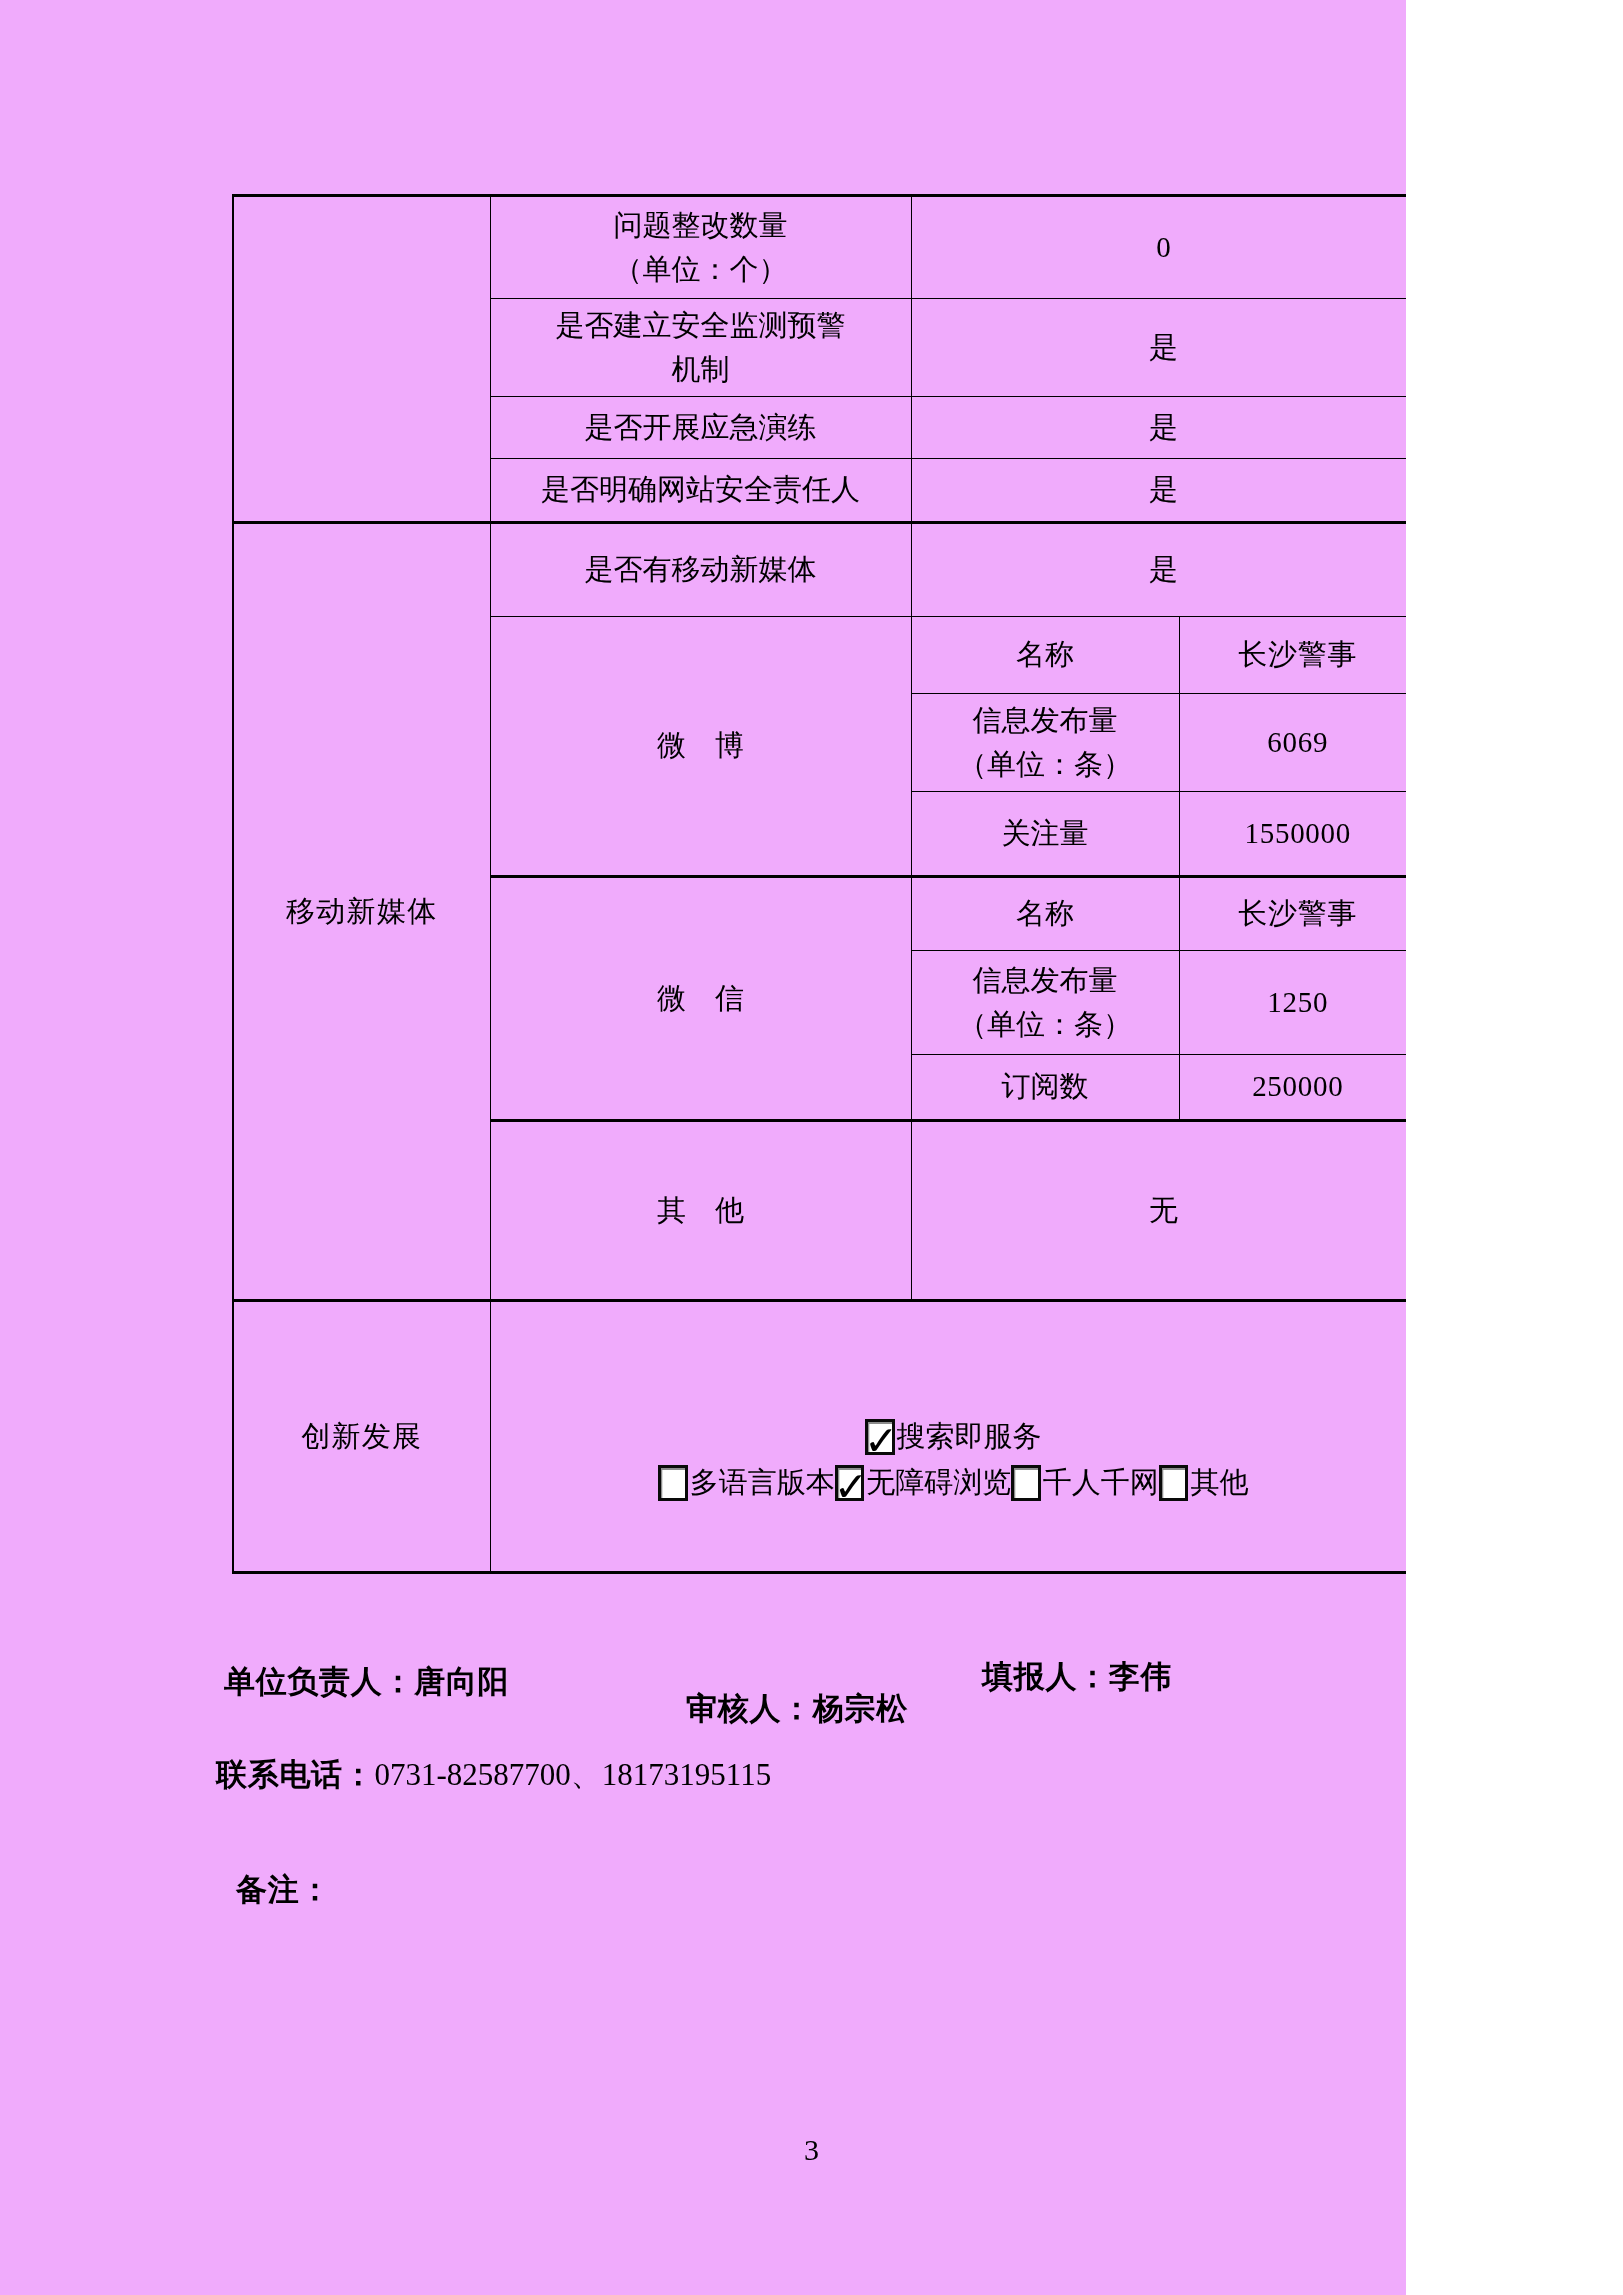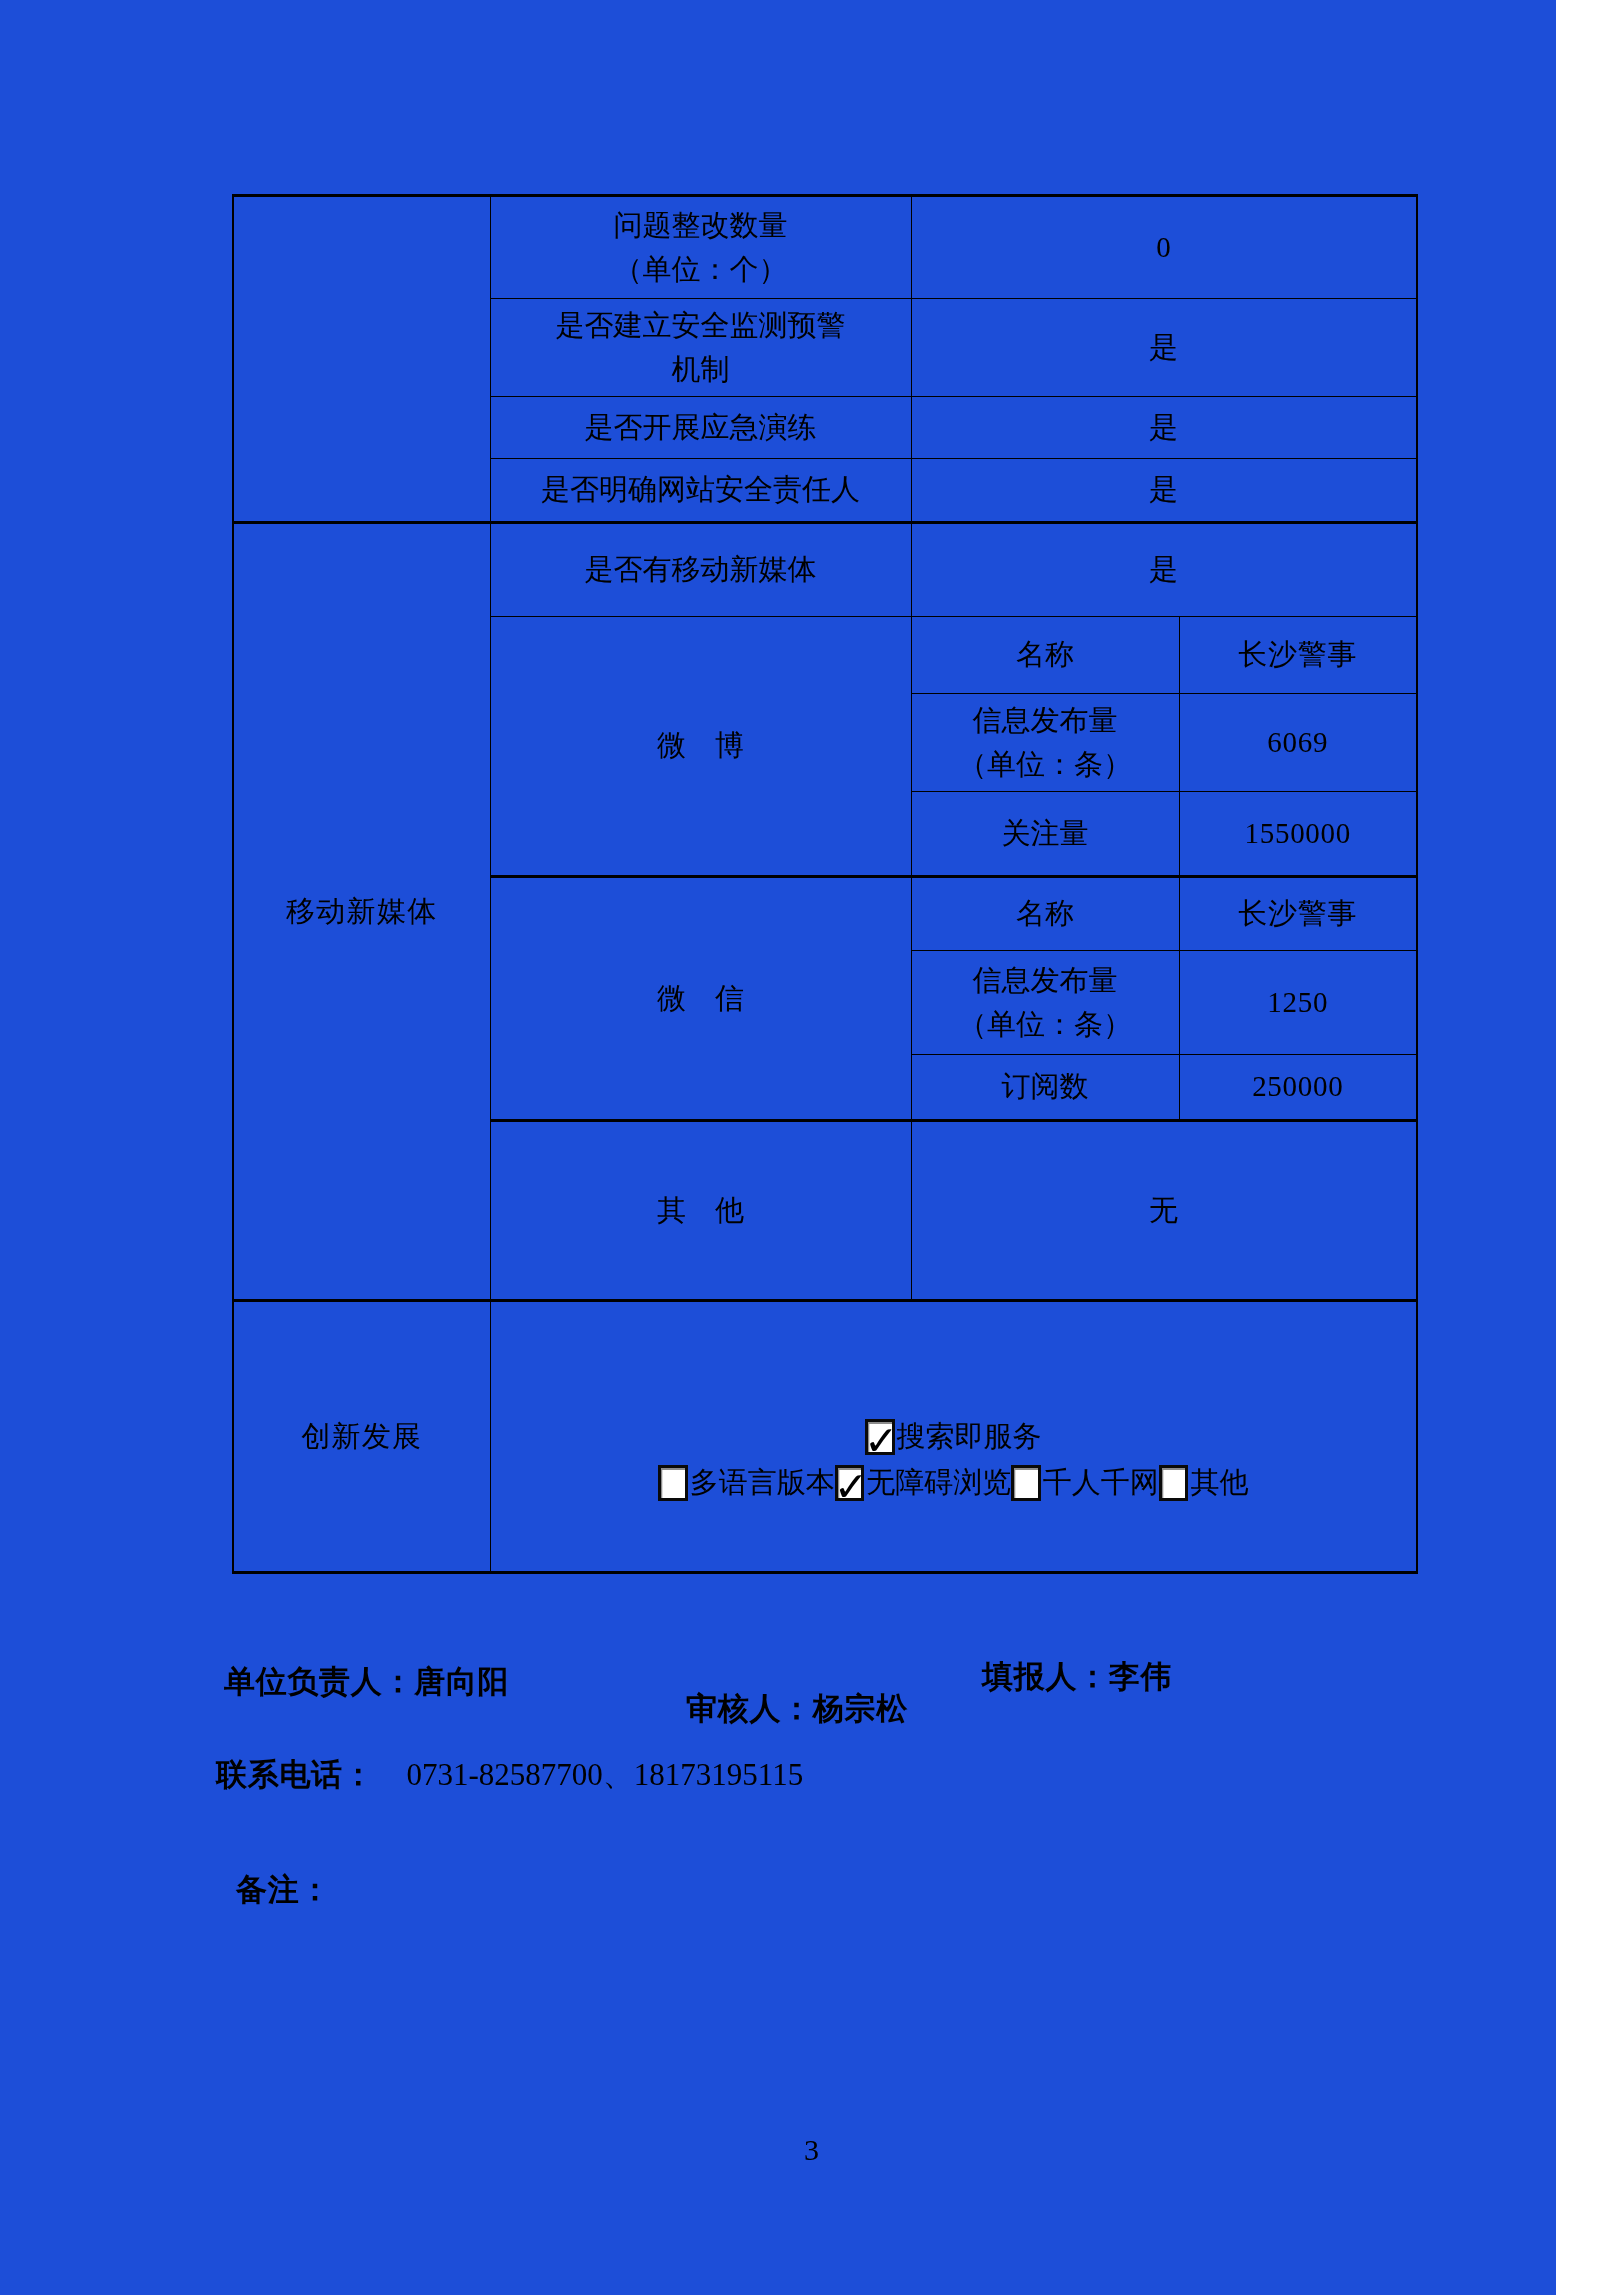--- a/index.html
+++ b/index.html
@@ -1,19 +1,19 @@
 <!DOCTYPE html>
 <html style="font-size:10.5px"><head>
 <meta charset="utf-8">
 <style>
   html,body { margin:0; padding:0; background:#ffffff; }
   .page {
     position:relative;
-    width:1556px; height:2295px;
-    background:#1d4ed8;
+    width:1406px; height:2295px;
+    background:#f0abfc;
     color:#000;
     font-family:"Liberation Serif", serif;
     overflow:hidden;
   }
 
   
   table.report {
     position:absolute; left:232px; top:194px;
     width:1183px;
     border-collapse:collapse;
@@ -55,21 +55,21 @@
     content:"✓";
     position:absolute; left:-3.9px; top:-10.5px;
     font-family:"DejaVu Sans", sans-serif;
     font-size:41px; font-weight:bold; color:#000;
   }
   .cb-label { display:inline-block; }
 
   
   .f-item { position:absolute; font-size:31px; white-space:nowrap; }
   .f-cn  { font-family:"Liberation Sans", sans-serif; font-weight:700; letter-spacing:0.7px; }
-  .f-num { font-family:"Liberation Serif", serif; font-weight:400;margin-left:32px; }
+  .f-num { font-family:"Liberation Serif", serif; font-weight:400; }
 
   .page-number {
     position:absolute; left:0; top:2133px; width:1623px;
     text-align:center; font-size:30px;
     font-family:"Liberation Serif", serif;
   }
 </style>
 </head>
 <body>
 

